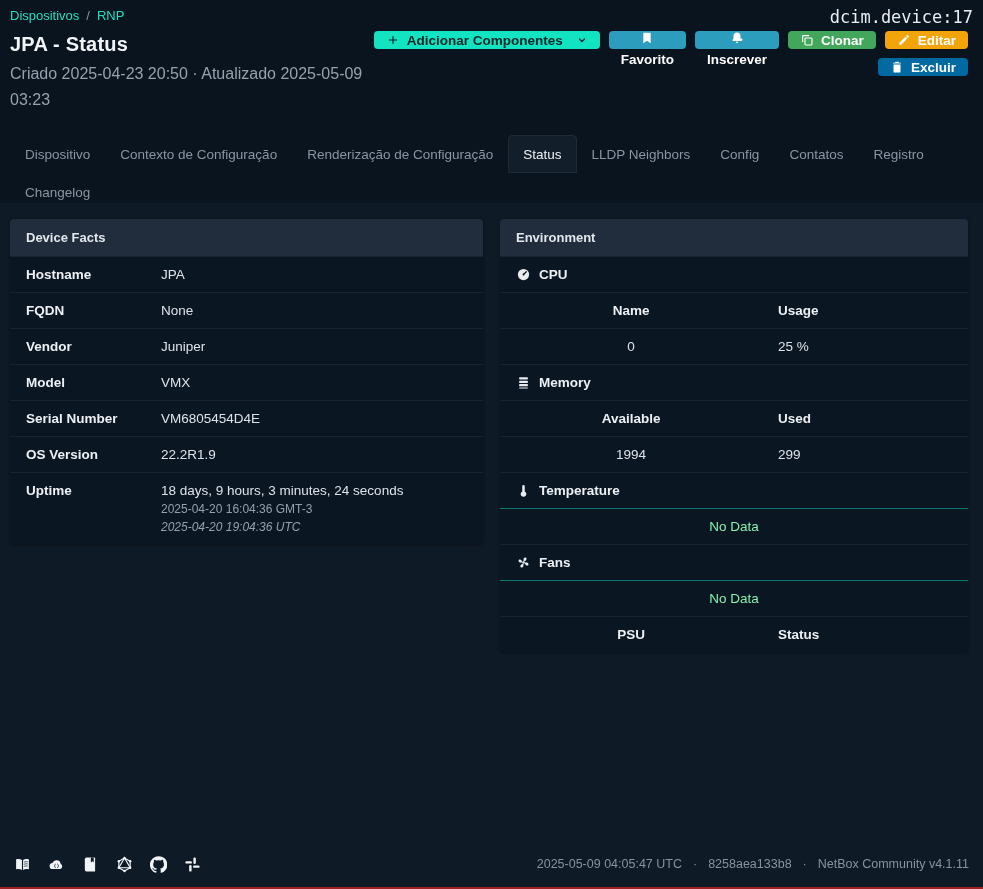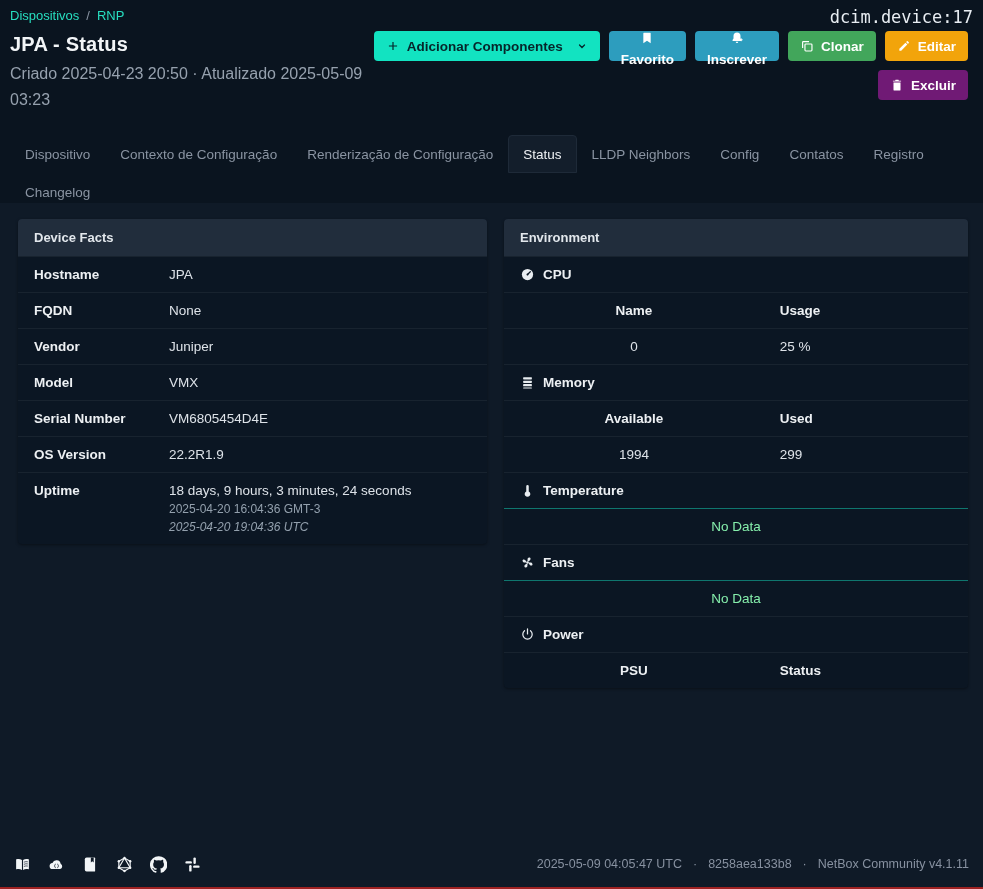--- a/index.html
+++ b/index.html
@@ -21,49 +21,49 @@
   .breadcrumb { font-size:13px; }
   .breadcrumb a { color:#27dfc0; text-decoration:none; font-weight:500; }
   .crumb-sep { color:#8a95a3; margin:0 7px; }
   .page-title { margin-top:10px; font-size:20px; font-weight:bold; color:#f2f5f7; letter-spacing:.2px; }
   .page-sub { margin-top:5px; font-size:16px; color:#96a1ae; max-width:372px; line-height:1.6; }
 
   .actions { position:absolute; top:31px; right:15px; display:flex; flex-direction:column; align-items:flex-end; gap:9px; }
   .actions-row { display:flex; gap:9px; }
   .btn {
     display:inline-flex; align-items:center; gap:7px;
-    height:30px; padding:0 12px; border:none; border-radius:4px;
+    height:18px; padding:0 12px; border:none; border-radius:4px;
     font-family:"Liberation Sans", sans-serif;
     font-size:13.5px; font-weight:600; color:#fff; cursor:pointer; white-space:nowrap;
   }
   .btn svg { width:14px; height:14px; flex:none; }
   .btn-add { background:#12e3c1; color:#06252a; }
   .btn-add .caret { margin-left:6px; width:12px; height:12px; }
   .btn-favorite, .btn-subscribe { background:#2d9dbe;flex-direction:column; }
   .btn-clone { background:#42a65b; }
   .btn-edit { background:#f2a40b; }
-  .btn-delete { background:#701a75; }
+  .btn-delete { background:#0369a1; }
 
   
   .tabs { margin-top:23px; display:flex; flex-wrap:wrap; max-width:963px; }
   .tab {
     display:flex; align-items:center; gap:8px;
     padding:10px 14px; height:38px;
     font-size:13.5px; color:#8a94a2; text-decoration:none;
     border:1px solid transparent; border-radius:4px 4px 0 0; cursor:pointer;
   }
   .tab.active { background:#131e2b; border-color:#1e2a38; color:#eef1f4; font-weight:500; }
   .badge {
     background:#5b6a7e; color:#fff; font-size:11px; font-weight:700;
     padding:3px 7px; border-radius:4px; line-height:1;
   }
 
   
   .content { position:absolute; top:203px; left:0; right:0; bottom:0; background:#0f1a27; }
-  .cards { display:flex; gap:17px; padding:16px 15px 0 10px; align-items:flex-start;margin-left:8px; }
+  .cards { display:flex; gap:17px; padding:16px 15px 0 10px; align-items:flex-start; }
   .card {
     background:#0b1623; border-radius:4px; overflow:hidden;
     box-shadow:0 1px 3px rgba(0,0,0,.4);
   }
   .card-left { width:473px; }
   .card-right { width:468px; }
   .card-header {
     background:#212d3c; padding:11px 16px;
     font-size:13px; font-weight:bold; color:#e2e7ec;
   }
@@ -257,27 +257,20 @@
 
       <div class="env-section">
         <svg viewBox="0 0 24 24" fill="currentColor">
             <circle cx="12" cy="12" r="2"></circle>
             <path d="M12 10.5c.3-3.5-.6-5.7 2.4-6.4 2.6-.6 3.4 2.3 1.6 4.2-1.2 1.3-2.6 1.9-4 2.2zM13.5 12c3.5.3 5.7-.6 6.4 2.4.6 2.6-2.3 3.4-4.2 1.6-1.3-1.2-1.9-2.6-2.2-4zM12 13.5c-.3 3.5.6 5.7-2.4 6.4-2.6.6-3.4-2.3-1.6-4.2 1.2-1.3 2.6-1.9 4-2.2zM10.5 12c-3.5-.3-5.7.6-6.4-2.4-.6-2.6 2.3-3.4 4.2-1.6 1.3 1.2 1.9 2.6 2.2 4z"></path>
           </svg>
         <span>Fans</span>
       </div>
       <div class="env-nodata">No Data</div>
 
-      <div class="env-section">
-        <svg viewBox="0 0 24 24" fill="none" stroke="currentColor" stroke-width="2" stroke-linecap="round">
-            <path d="M12 3v8"></path>
-            <path d="M7.2 6a7.5 7.5 0 1 0 9.6 0"></path>
-          </svg>
-        <span>Power</span>
-      </div>
       <div class="env-row">
         <div class="env-c1 env-head">PSU</div>
         <div class="env-c2 env-head">Status</div>
       </div>
     </section>
 
   </div>
 
   <footer class="footer">
     <div class="footer-icons">

